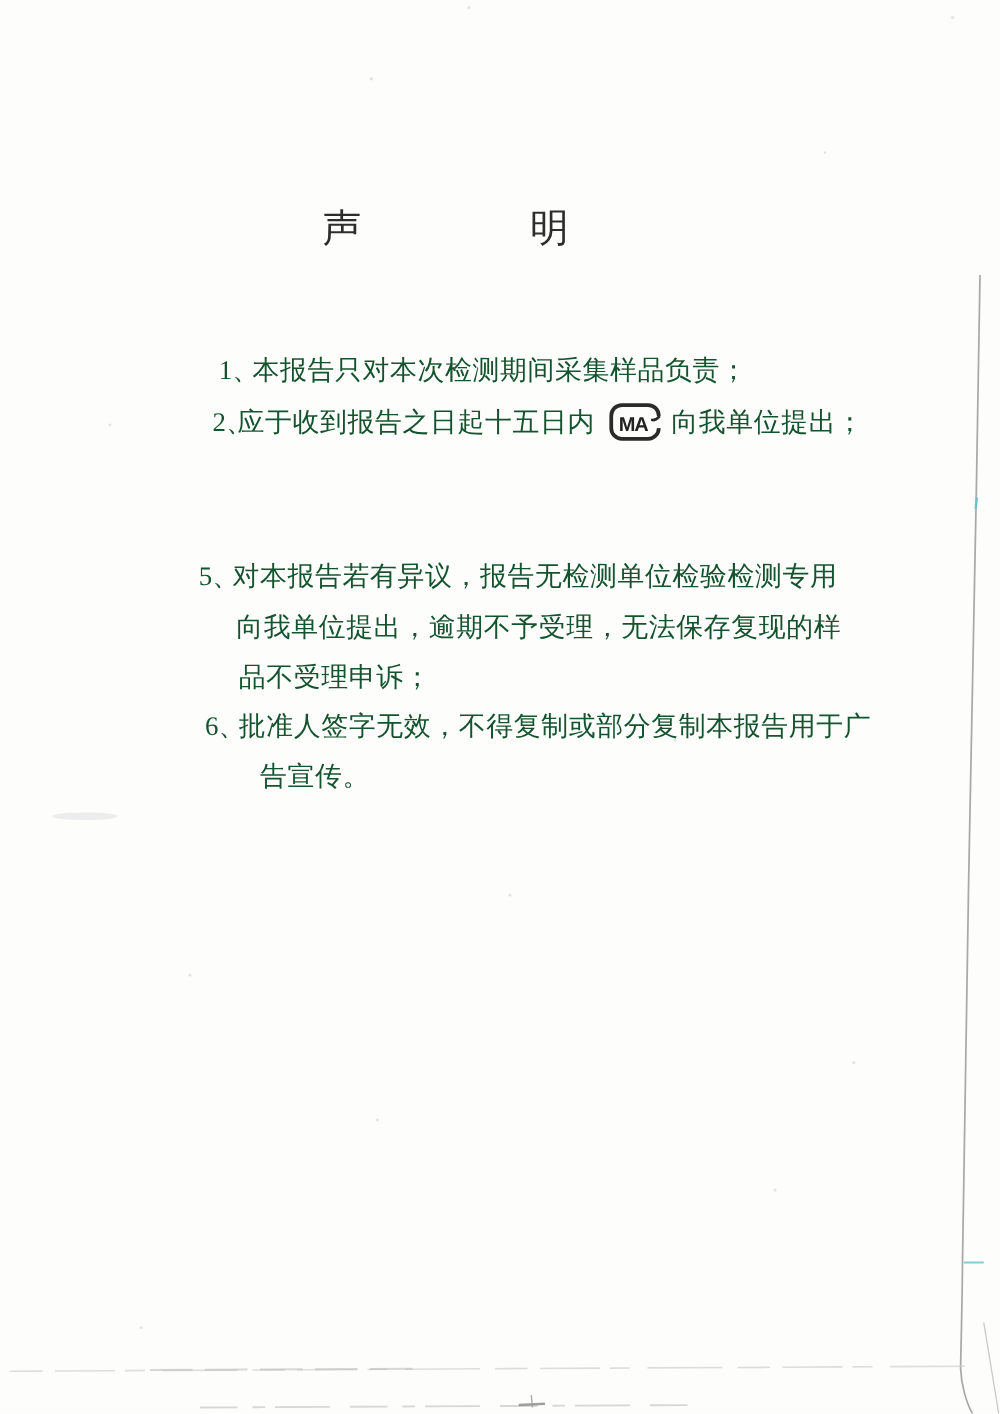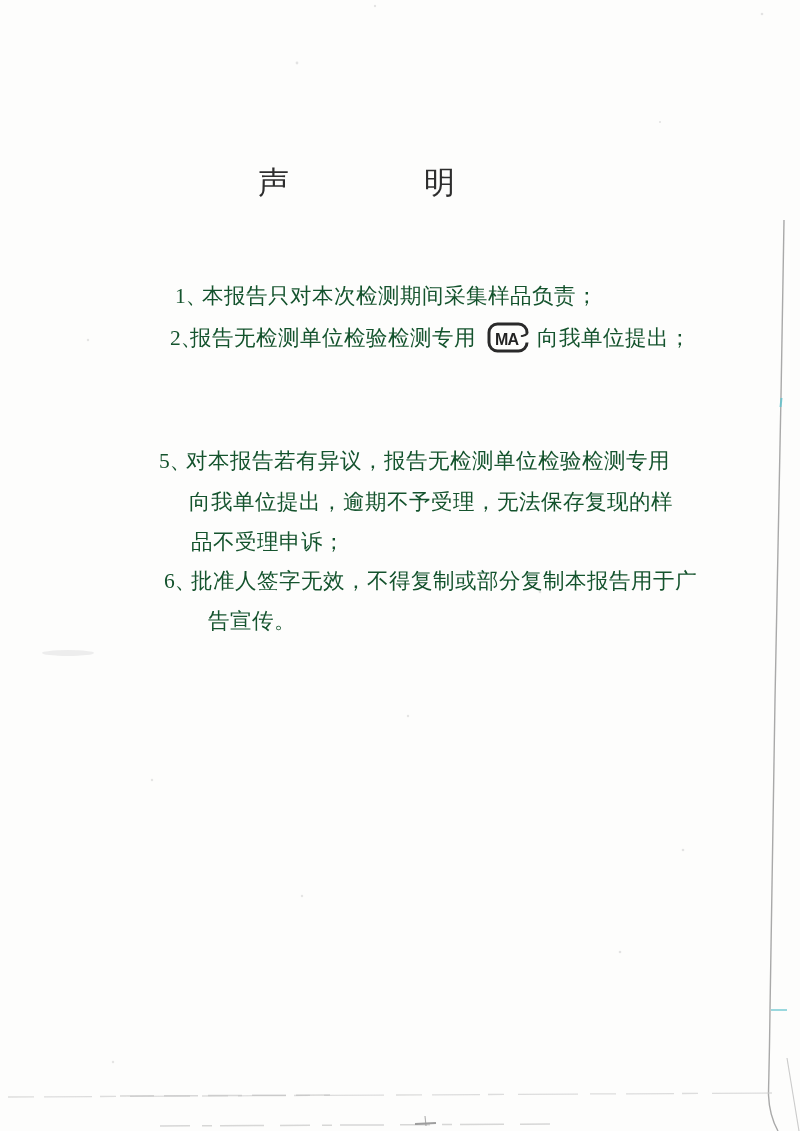--- a/index.html
+++ b/index.html
@@ -42,21 +42,21 @@
   <div class="title">
     <span>声</span>
     <span>明</span>
   </div>
 
   <div class="line" style="left:175px; top:281px">
     <span class="num">1、</span><span>本报告只对本次检测期间采集样品负责；</span>
   </div>
 
   <div class="line" style="left:170px; top:322px">
-    <span class="num num-tight">2、</span><span>报告无检测单位检验检测专用</span><span class="stamp"><svg viewBox="0 0 42 31" width="42" height="31">
+    <span class="num num-tight">2、</span><span>应于收到报告之日起十五日内</span><span class="stamp"><svg viewBox="0 0 42 31" width="42" height="31">
         <rect x="2" y="2" width="38" height="27" rx="8.5" fill="none" stroke="#2a2a2a" stroke-width="3"></rect>
         <rect x="36.5" y="11" width="6" height="9.5" fill="#fdfdfc"></rect>
         <path d="M 40.2 11.5 Q 37.8 14.2 34.8 14.0" fill="none" stroke="#2a2a2a" stroke-width="2.2" stroke-linecap="round"></path>
         <text x="19.5" y="22.5" text-anchor="middle" font-family="Liberation Sans, DejaVu Sans, sans-serif" font-size="16" font-weight="bold" letter-spacing="-1" fill="#222222">MA</text>
       </svg></span><span>向我单位提出；</span>
   </div>
 
 
 
   <div class="line" style="left:159px; top:446px">

